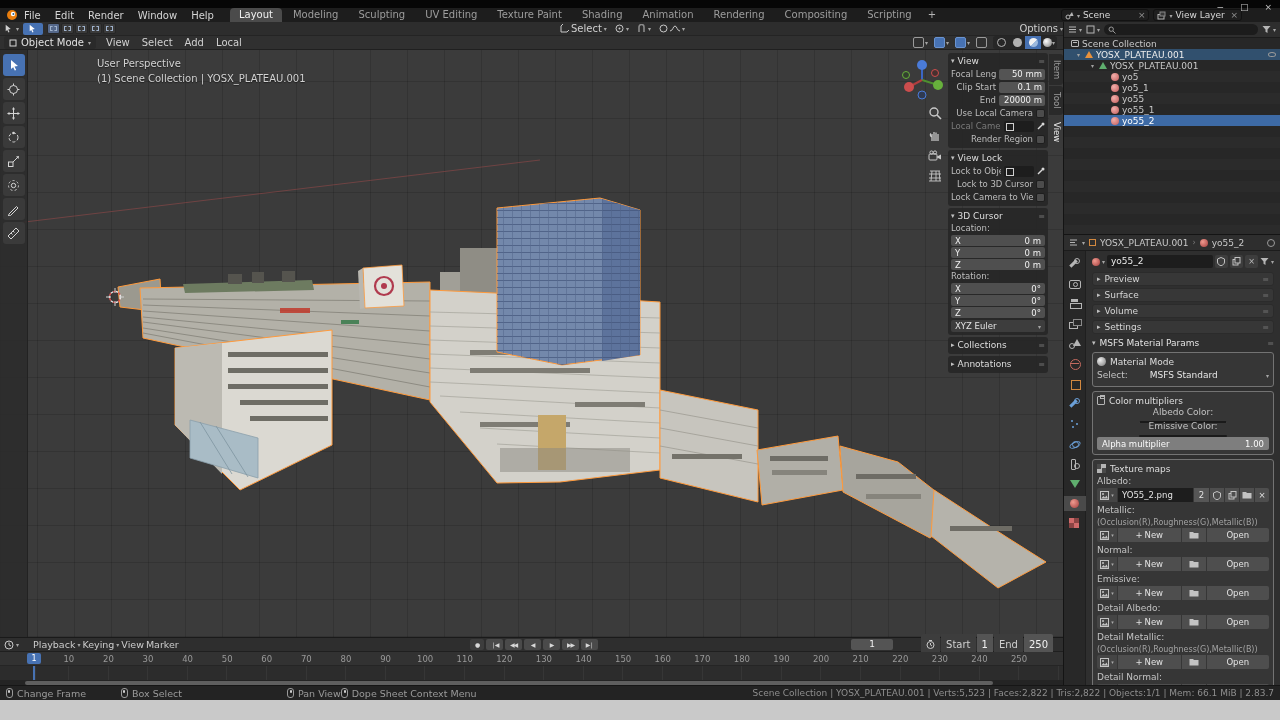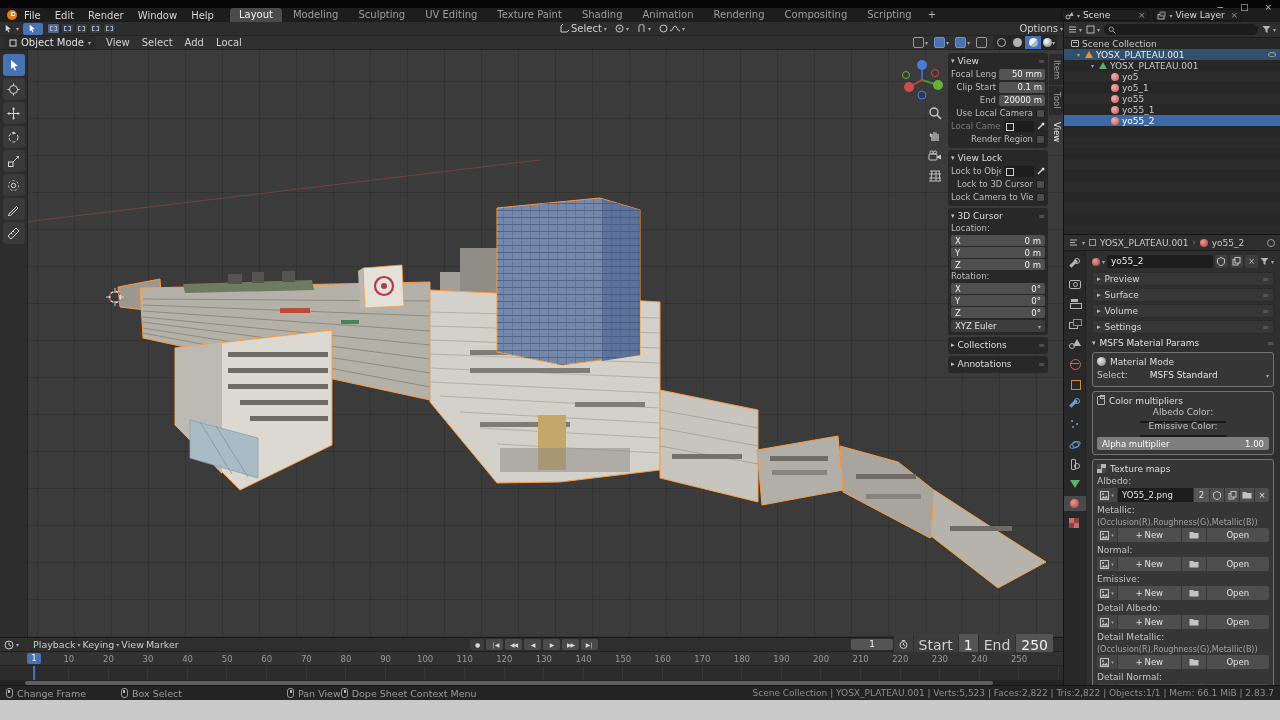--- a/index.html
+++ b/index.html
@@ -186,21 +186,21 @@
   .name-seg{flex:1;background:#1d1d1d;justify-content:flex-start;padding-left:4px;}
   .tiny-caret{font-size:5px;color:#a8a8a8;}
 
   
   .tl-header{height:14px;background:#2e2e2e;border-bottom:1px solid #1f1f1f;display:flex;align-items:center;gap:10px;position:relative;font-size:9.5px;color:#cccccc;}
   .tl-menus{display:flex;gap:2px;margin-left:4px;}
   .playback-cluster{position:absolute;left:470px;display:flex;gap:2px;align-items:center;}
   .pbtn{width:17px;height:11px;background:#4a4a4a;border-radius:2px;display:flex;align-items:center;justify-content:center;color:#d8d8d8;font-size:6px;letter-spacing:-1px;}
   .pbtn.rec{width:14px;background:#3d3d3d;}
   .tl-frame{position:absolute;right:170px;width:42px;height:11px;background:#545454;border-radius:2px;text-align:center;line-height:11px;color:#f1f1f1;font-size:9px;}
-  .se-group{position:absolute;right:10px;display:flex;gap:1px;height:22px;font-size:14px;}
+  .se-group{position:absolute;right:10px;display:flex;gap:1px;height:22px;font-size:10px;}
   .se-cell{background:#3d3d3d;display:flex;align-items:center;justify-content:center;padding:0 5px;color:#cfcfcf;}
   .se-cell.val{background:#545454;color:#f1f1f1;}
   .se-cell:first-child{border-radius:2px 0 0 2px;}
   .se-cell:last-child{border-radius:0 2px 2px 0;}
   .tl-ruler{position:relative;height:14px;background:#323232;border-bottom:1px solid #252525;overflow:hidden;}
   .ruler-labels{display:flex;padding-left:49px;}
   .flabel{width:39.6px;text-align:center;font-size:8.5px;color:#999999;line-height:14px;}
   .cf-badge{position:absolute;left:27px;top:1px;width:14px;height:11px;background:#4772b3;border-radius:2px;color:#fff;font-size:8px;text-align:center;line-height:11px;}
   .tl-channels{position:relative;height:14px;background:#2c2c2c;
     background-image:repeating-linear-gradient(90deg,#363636 0 1px,transparent 1px 39.6px);
@@ -533,20 +533,24 @@
           </svg>
         </span>
       <span class="tbtn">
           <svg width="13" height="13" viewBox="0 0 13 13">
             <path d="M1 9 L9 1 L12 4 L4 12 Z" fill="none" stroke="#d4d4d4"></path>
             <path d="M4 6 L5.5 7.5 M6 4 L7.5 5.5" stroke="#d4d4d4"></path>
           </svg>
         </span>
     </div>
 
+    <div class="overlay-text">
+      <div>User Perspective</div>
+      <div>(1) Scene Collection | YOSX_PLATEAU.001</div>
+    </div>
 
     <div class="nav-gizmo">
       <svg width="48" height="48" viewBox="0 0 48 48">
         <line x1="24" y1="24" x2="24" y2="9" stroke="#3b66c4" stroke-width="2"></line>
         <line x1="24" y1="24" x2="40" y2="29" stroke="#4e8f2f" stroke-width="2"></line>
         <line x1="24" y1="24" x2="11" y2="31" stroke="#b03e3e" stroke-width="2"></line>
         <circle cx="24" cy="9" r="5" fill="#4a7bd9"></circle>
         <circle cx="40" cy="29" r="5" fill="#67b03c"></circle>
         <circle cx="11" cy="31" r="5" fill="#cc4d4d"></circle>
         <circle cx="24" cy="39" r="4" fill="#2f3a52" stroke="#4a7bd9"></circle>

